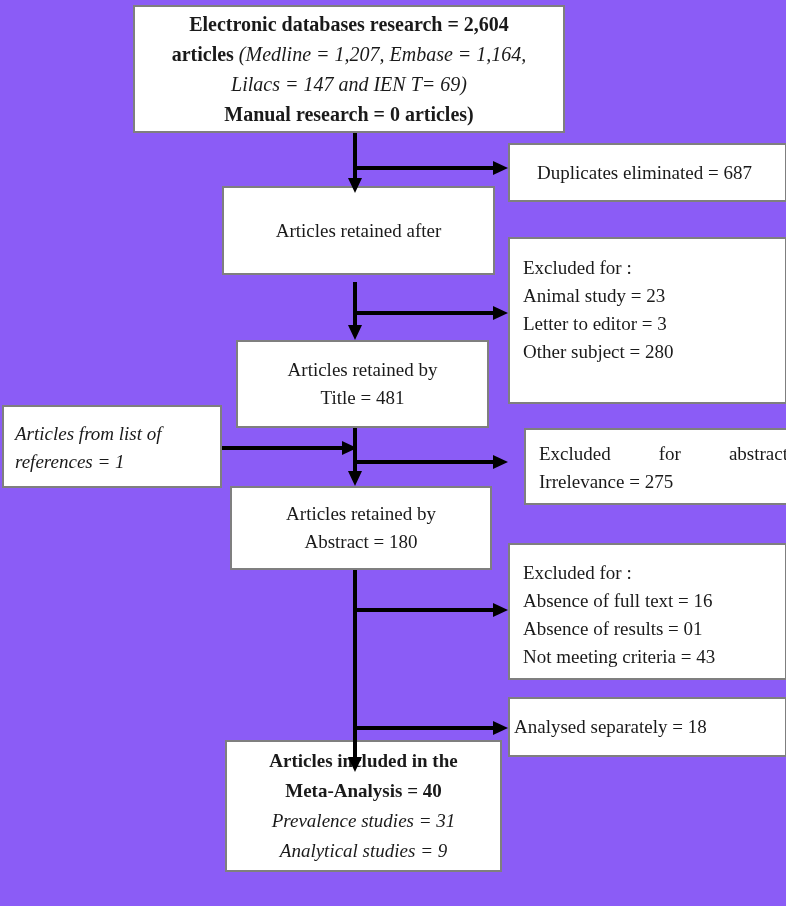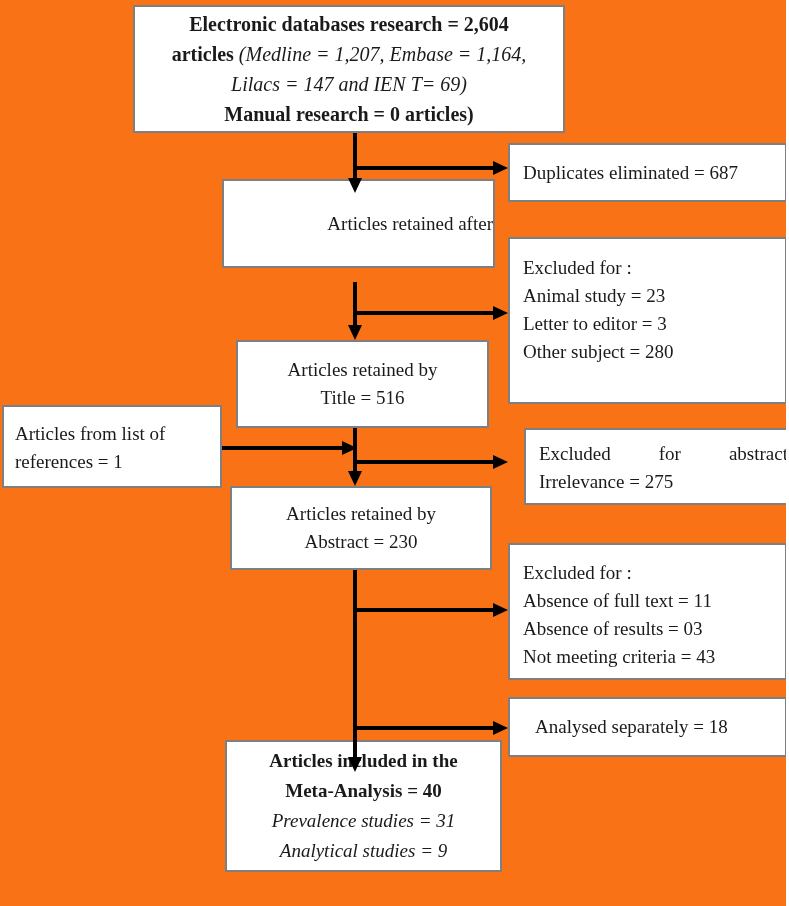--- a/index.html
+++ b/index.html
@@ -1,20 +1,20 @@
 <!DOCTYPE html>
 <html><head>
 <meta charset="utf-8">
 <style>
   html, body { margin: 0; padding: 0; background: #ffffff; }
   #canvas {
     position: relative;
     width: 786px;
     height: 906px;
-    background: #f97316;
+    background: #8b5cf6;
     font-family: "Liberation Serif", "DejaVu Serif", serif;
     color: #1a1a1a;
     overflow: hidden;
   }
   .box {
     position: absolute;
     background: #ffffff;
     border: 2px solid #7f7f7f;
     box-sizing: border-box;
     font-size: 19px;
@@ -40,29 +40,29 @@
     border-bottom: 7px solid transparent;
     border-left: 15px solid #000000;
   }
   .arr-d {
     position: absolute; width: 0; height: 0;
     border-left: 7px solid transparent;
     border-right: 7px solid transparent;
     border-top: 15px solid #000000;
   }
   #top-box { left: 133px; top: 5px; width: 432px; height: 128px; font-size: 20px; line-height: 30px; }
-  #dup-box { left: 508px; top: 143px; width: 279px; height: 59px; padding-left: 13px; }
-  #retained-dup-box { left: 222px; top: 179px; width: 273px; height: 89px; align-items: flex-end; }
+  #dup-box { left: 508px; top: 143px; width: 279px; height: 59px; padding-left: 27px; }
+  #retained-dup-box { left: 222px; top: 186px; width: 273px; height: 89px; }
   #excluded-title-box { left: 508px; top: 237px; width: 279px; height: 167px; padding: 15px 0 0 13px; }
   #title-box { left: 236px; top: 340px; width: 253px; height: 88px; }
-  #refs-box { left: 2px; top: 405px; width: 220px; height: 83px; padding: 13px 0 0 11px; }
+  #refs-box { left: 2px; top: 405px; width: 220px; height: 83px; padding: 13px 0 0 11px; font-style: italic; }
   #excl-abstract-box { left: 508px; top: 428px; width: 279px; height: 77px; padding: 10px 13px 0 13px; text-align: justify; margin-left: 16px; }
   #abstract-box { left: 230px; top: 486px; width: 262px; height: 84px; }
   #excluded-fulltext-box { left: 508px; top: 543px; width: 279px; height: 137px; padding: 14px 0 0 13px; }
-  #analysed-box { left: 508px; top: 697px; width: 279px; height: 60px; padding-left: 25px; }
+  #analysed-box { left: 508px; top: 697px; width: 279px; height: 60px; padding-left: 4px; }
   #final-box { left: 225px; top: 740px; width: 277px; height: 132px; line-height: 30px; }
 </style>
 </head>
 <body>
 
 <div id="canvas">
 
   <div class="box center" id="top-box">
     <div><span class="bold">Electronic databases research = 2,604</span></div>
     <div><span class="bold">articles</span><span class="italic"> (Medline = 1,207, Embase = 1,164,</span></div>
@@ -80,41 +80,41 @@
 
   <div class="box" id="excluded-title-box">
     <div>Excluded for :</div>
     <div>Animal study = 23</div>
     <div>Letter to editor = 3</div>
     <div>Other subject = 280</div>
   </div>
 
   <div class="box center" id="title-box">
     <div>Articles retained by</div>
-    <div>Title = 516</div>
+    <div>Title = 481</div>
   </div>
 
   <div class="box" id="refs-box">
     <div>Articles from list of</div>
     <div>references = 1</div>
   </div>
 
   <div class="box" id="excl-abstract-box">
     <div>Excluded for abstract Irrelevance = 275</div>
   </div>
 
   <div class="box center" id="abstract-box">
     <div>Articles retained by</div>
-    <div>Abstract = 230</div>
+    <div>Abstract = 180</div>
   </div>
 
   <div class="box" id="excluded-fulltext-box">
     <div>Excluded for :</div>
-    <div>Absence of full text = 11</div>
-    <div>Absence of results = 03</div>
+    <div>Absence of full text = 16</div>
+    <div>Absence of results = 01</div>
     <div>Not meeting criteria = 43</div>
   </div>
 
   <div class="box vmid" id="analysed-box">
     <div>Analysed separately = 18</div>
   </div>
 
   <div class="box center" id="final-box">
     <div class="bold">Articles included in the</div>
     <div class="bold">Meta-Analysis = 40</div>

